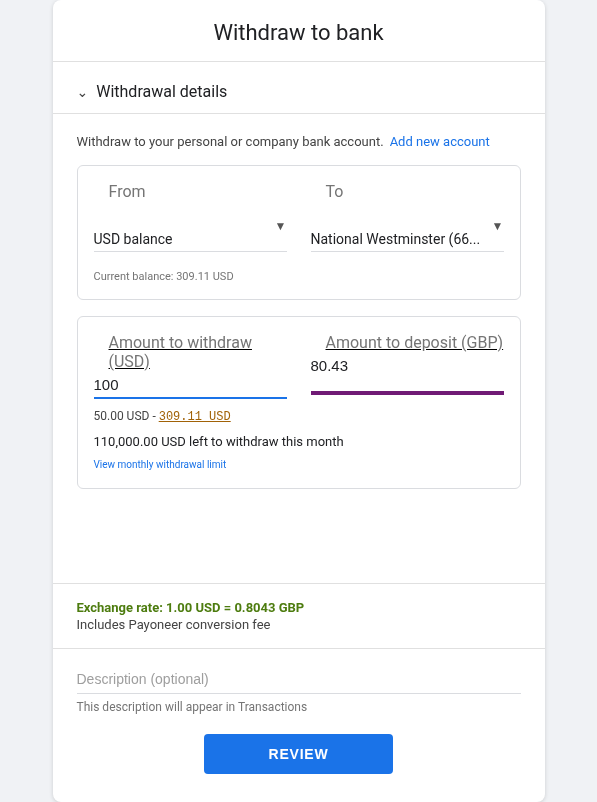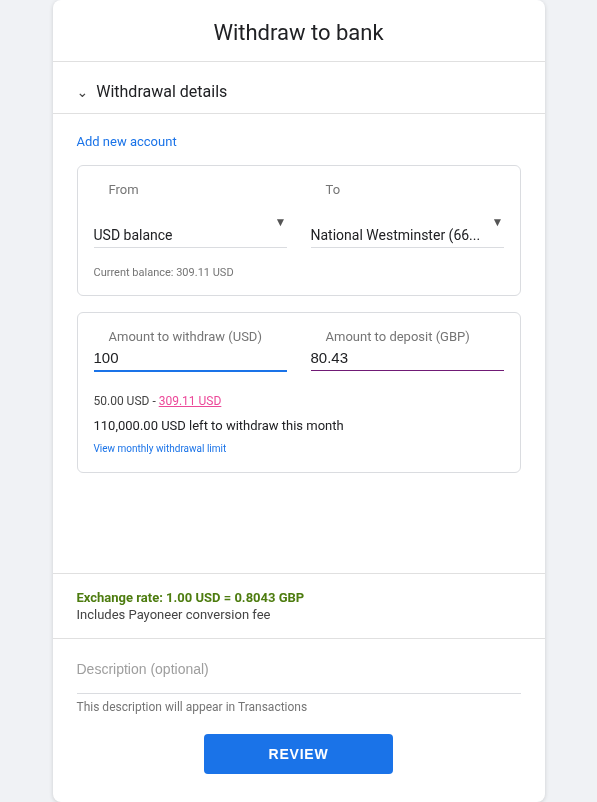--- a/index.html
+++ b/index.html
@@ -74,21 +74,21 @@
       margin-bottom: 16px;
     }
     .from-to-row {
       display: flex;
       gap: 24px;
     }
     .from-col, .to-col {
       flex: 1;
     }
     .field-label {
-      font-size: 13px;
+      font-size: 16px;
       color: #757575;
       margin-bottom: 4px;
       padding-left: 15px;
     }
     .select-row {
       display: flex;
       align-items: center;
       border-bottom: 1px solid #dadce0;
       padding-bottom: 4px;
       cursor: pointer;
@@ -105,53 +105,55 @@
       margin-left: 4px;
     }
     .balance-text {
       font-size: 11px;
       color: #757575;
       margin-top: 18px;
     }
     .amounts-row {
       display: flex;
       gap: 24px;
-      margin-bottom: 22px;
+      margin-bottom: 10px;
+      text-decoration: underline;
     }
     .amount-col {
       flex: 1;
     }
     .amount-input {
       width: 100%;
       font-size: 15px;
       color: #202124;
       border: none;
       border-bottom: 2px solid #1a73e8;
       outline: none;
       padding-bottom: 4px;
       background: transparent;
     }
     .amount-input-right {
       width: 100%;
       font-size: 15px;
       color: #202124;
       border: none;
-      border-bottom: 1px solid #701a75;
+      border-bottom: 4px solid #701a75;
       outline: none;
-      padding-bottom: 4px;
+      padding-bottom: 17px;
       background: transparent;
     }
     .range-row {
       font-size: 12px;
       color: #444;
       margin-bottom: 10px;
     }
     .range-link {
-      color: #ec4899;
+      color: #a16207;
       font-size: 12px;
+      font-family: Liberation Mono, monospace;
     }
     .limit-text {
       font-size: 13px;
       color: #202124;
       margin-bottom: 4px;
     }
     .view-limit-link {
       font-size: 10px;
       color: #1a73e8;
       cursor: pointer;
@@ -175,21 +177,21 @@
       padding: 20px 24px 0;
       border-top: 1px solid #e0e0e0;
     }
     .desc-input {
       width: 100%;
       font-size: 14px;
       color: #202124;
       border: none;
       border-bottom: 1px solid #dadce0;
       outline: none;
-      padding-bottom: 16px;
+      padding-bottom: 6px;
       background: transparent;
     }
     .desc-input::placeholder {
       color: #9e9e9e;
     }
     .desc-hint {
       font-size: 12px;
       color: #757575;
       margin-top: 6px;
     }
@@ -223,20 +225,21 @@
   </div>
 
   <div class="section-header">
     <span class="chevron-icon">⌄</span>
     <span class="section-title">Withdrawal details</span>
   </div>
 
   <div class="content">
 
     <div class="subtitle-row">
+      <span>Withdraw to your personal or company bank account.</span>
       <a class="link" href="#">Add new account</a>
     </div>
 
     <div class="box">
       <div class="from-to-row">
 
         <div class="from-col">
           <div class="field-label">From</div>
           <div class="select-row">
             <span class="select-value">USD balance</span>

